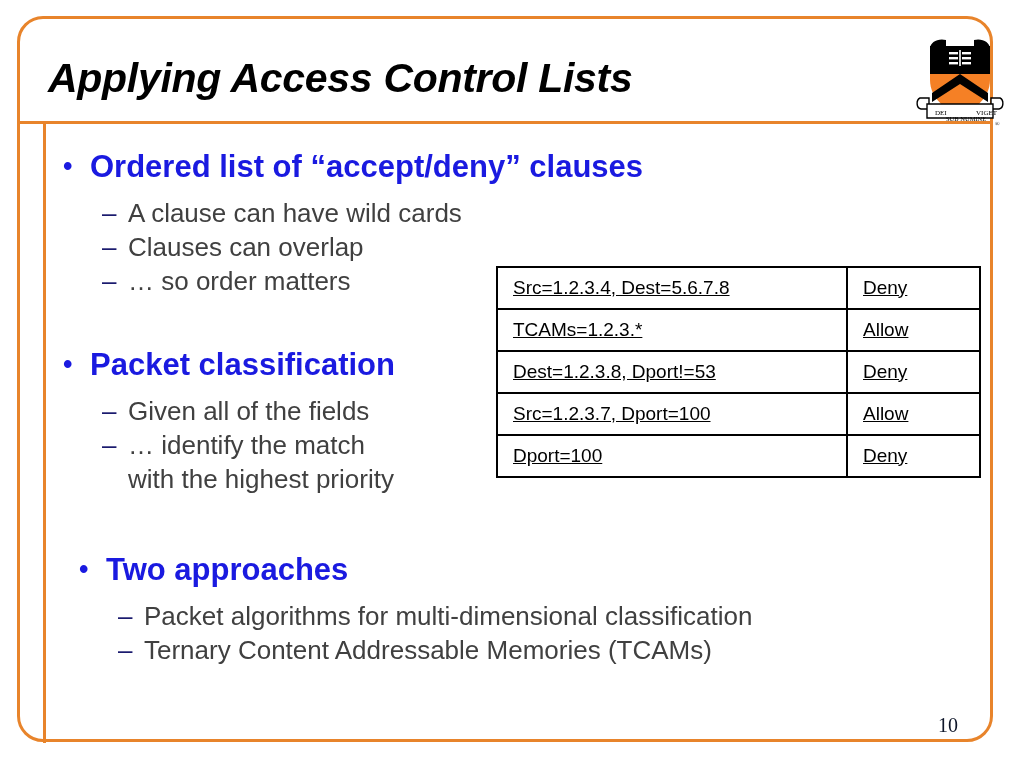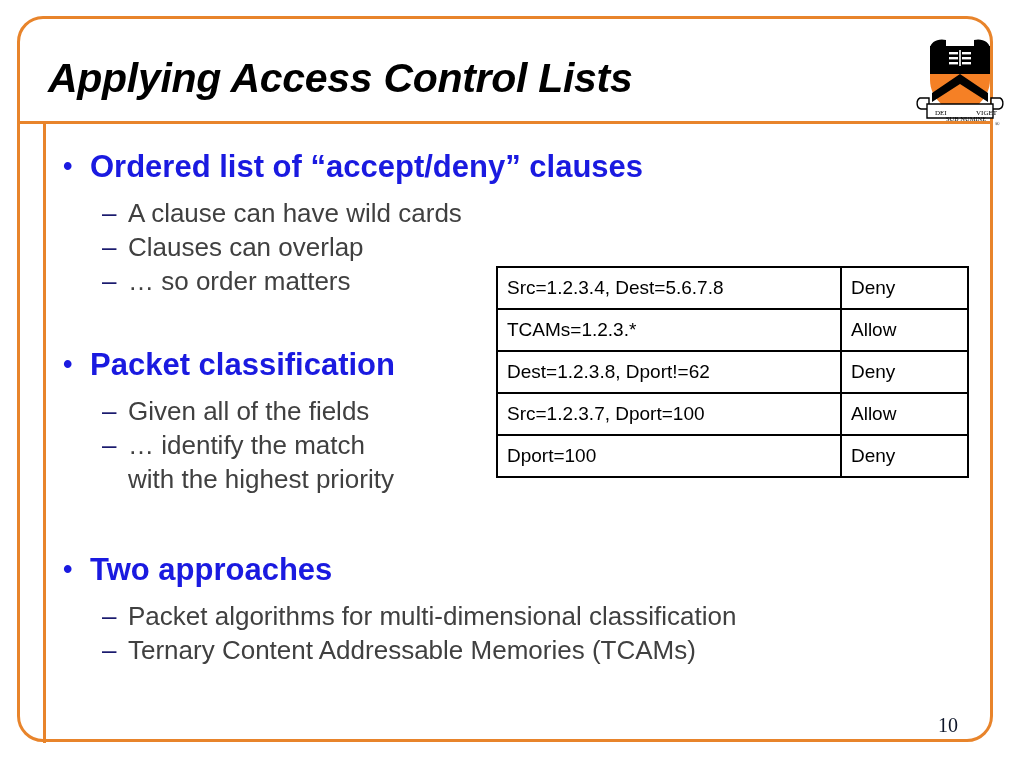--- a/index.html
+++ b/index.html
@@ -121,40 +121,41 @@
     position: absolute;
     left: 42px;
     top: 0;
     color: #1A1A6E;
   }
   
   .bullet-l2.cont::before { content: ""; }
 
   .grp-1 { position: absolute; left: 0;  top: 8px; }
   .grp-2 { position: absolute; left: 0;  top: 206px; }
-  .grp-3 { position: absolute; left: 0;  top: 411px; }
+  .grp-3 { position: absolute; left: 16px;  top: 411px; }
 
   .gap-sm { height: 10px; }
 
   
   .acl-table {
     position: absolute;
     left: 496px;
     top: 266px;
     border-collapse: collapse;
     background: #ffffff;
     font-size: 19px;
     color: #000000;
   }
   .acl-table td {
     border: 2px solid #000000;
-    padding: 6px 9px 7px 9px;
+    padding: 6px 9px 7px 15px;
     height: 27px;
     vertical-align: middle;
     white-space: nowrap;
+    text-decoration: underline;
   }
   .acl-table td.col-rule   { width: 324px; }
   .acl-table td.col-action { width: 107px; }
 
   
   .slide-number {
     position: absolute;
     left: 938px;
     top: 714px;
     font-family: "Liberation Serif", serif;
@@ -237,21 +238,21 @@
     <tbody>
       <tr>
         <td class="col-rule">Src=1.2.3.4, Dest=5.6.7.8</td>
         <td class="col-action">Deny</td>
       </tr>
       <tr>
         <td class="col-rule">TCAMs=1.2.3.*</td>
         <td class="col-action">Allow</td>
       </tr>
       <tr>
-        <td class="col-rule">Dest=1.2.3.8, Dport!=62</td>
+        <td class="col-rule">Dest=1.2.3.8, Dport!=53</td>
         <td class="col-action">Deny</td>
       </tr>
       <tr>
         <td class="col-rule">Src=1.2.3.7, Dport=100</td>
         <td class="col-action">Allow</td>
       </tr>
       <tr>
         <td class="col-rule">Dport=100</td>
         <td class="col-action">Deny</td>
       </tr>

